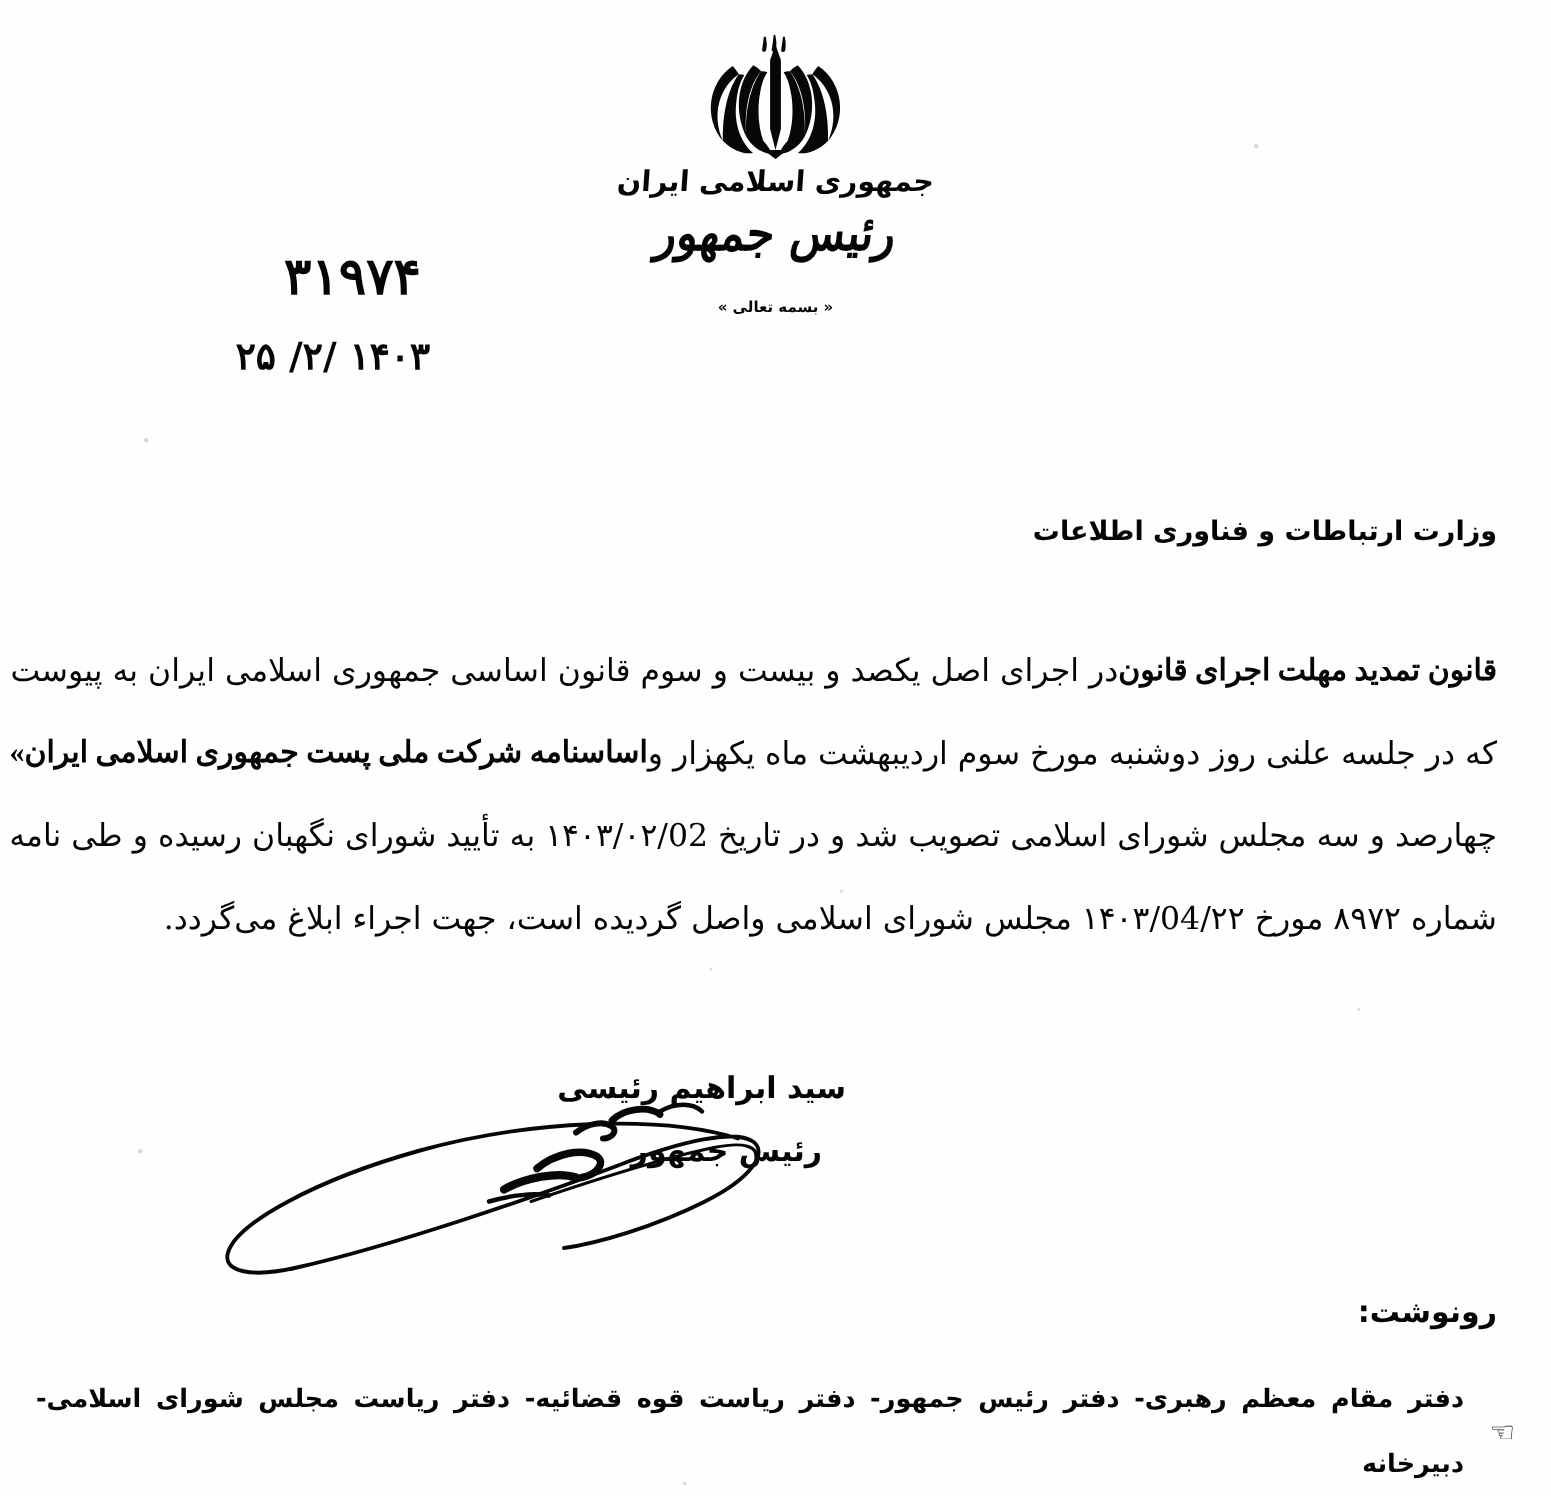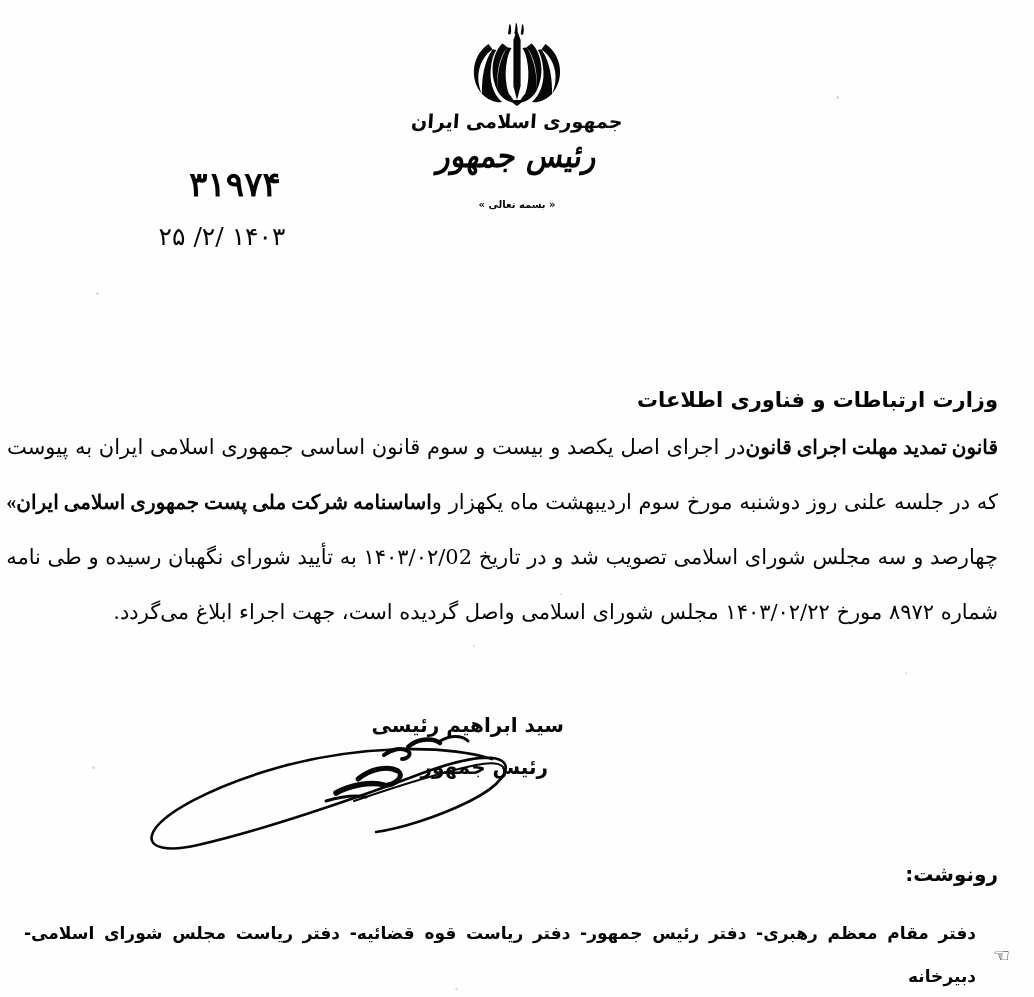--- a/index.html
+++ b/index.html
@@ -78,36 +78,35 @@
   .regnum {
     font-size: 34px;
     font-weight: 700;
     letter-spacing: 5px;
     font-family: "DejaVu Serif", "Liberation Serif", serif;
   }
   .regdate {
     margin-top: 18px;
     margin-right: 26px;
     font-size: 25px;
-    font-weight: 400;
+    font-weight: 700;
     letter-spacing: 2px;
     font-family: "DejaVu Serif", "Liberation Serif", serif;
   }
 
   
   .addressee {
     position: absolute;
     top: 344px;
     right: 36px;
     width: 962px;
-    font-size: 21px;
+    font-size: 18px;
     font-weight: 700;
     letter-spacing: -0.2px;
     font-family: "DejaVu Sans", "Liberation Sans", sans-serif;
-    margin-top: 44px;
   }
 
   
   .body-text {
     position: absolute;
     top: 420px;
     right: 36px;
     width: 962px;
     text-align: justify;
     text-align-last: right;
@@ -257,21 +256,21 @@
   <div class="body-text">
     <span class="body-line stretch">
       <b>قانون تمدید مهلت اجرای قانون</b>
         <span>در اجرای اصل یکصد و بیست و سوم قانون اساسی جمهوری اسلامی ایران به پیوست «</span>
     </span>
     <span class="body-line stretch">
       <span>که در جلسه علنی روز دوشنبه مورخ سوم اردیبهشت ماه یکهزار و</span>
         <b>اساسنامه شرکت ملی پست جمهوری اسلامی ایران»</b>
     </span>
     <span class="body-line">چهارصد و سه مجلس شورای اسلامی تصویب شد و در تاریخ ۱۴۰۳/۰۲/02 به تأیید شورای نگهبان رسیده و طی نامه</span>
-    <span class="body-line">شماره ۸۹۷۲ مورخ ۱۴۰۳/۰۲/۲۲ مجلس شورای اسلامی واصل گردیده است، جهت اجراء ابلاغ می‌گردد.</span>
+    <span class="body-line">شماره ۸۹۷۲ مورخ ۱۴۰۳/04/۲۲ مجلس شورای اسلامی واصل گردیده است، جهت اجراء ابلاغ می‌گردد.</span>
   </div>
 
   <div class="sign-block">
     <div class="sign-name">سید ابراهیم رئیسی</div>
     <div class="sign-role">رئیس جمهور</div>
     <svg class="sign-mark" viewBox="0 0 420 140" aria-hidden="true">
 
       <path d="M352 44 C300 28 212 32 140 52 C72 71 18 100 12 120
                C8 133 28 137 58 130 C120 116 214 84 272 62 C316 45 350 38 362 46
                C372 53 362 70 330 86 C296 103 258 114 236 117" fill="none" stroke="#070707" stroke-width="2.6" stroke-linecap="round"></path>

